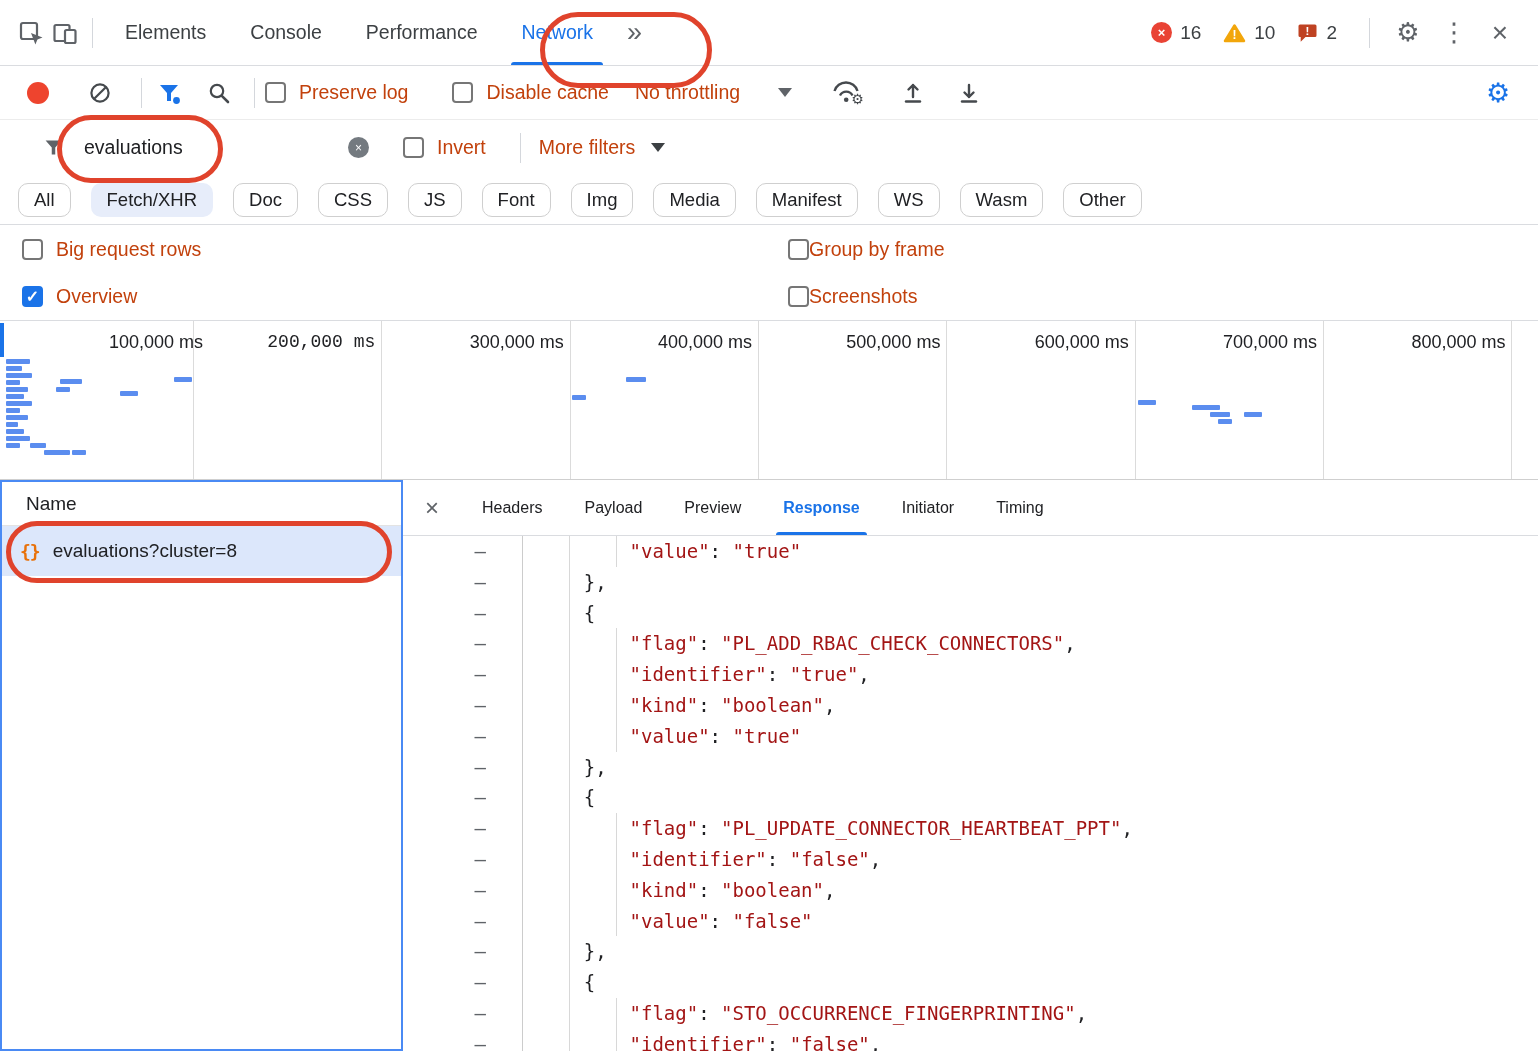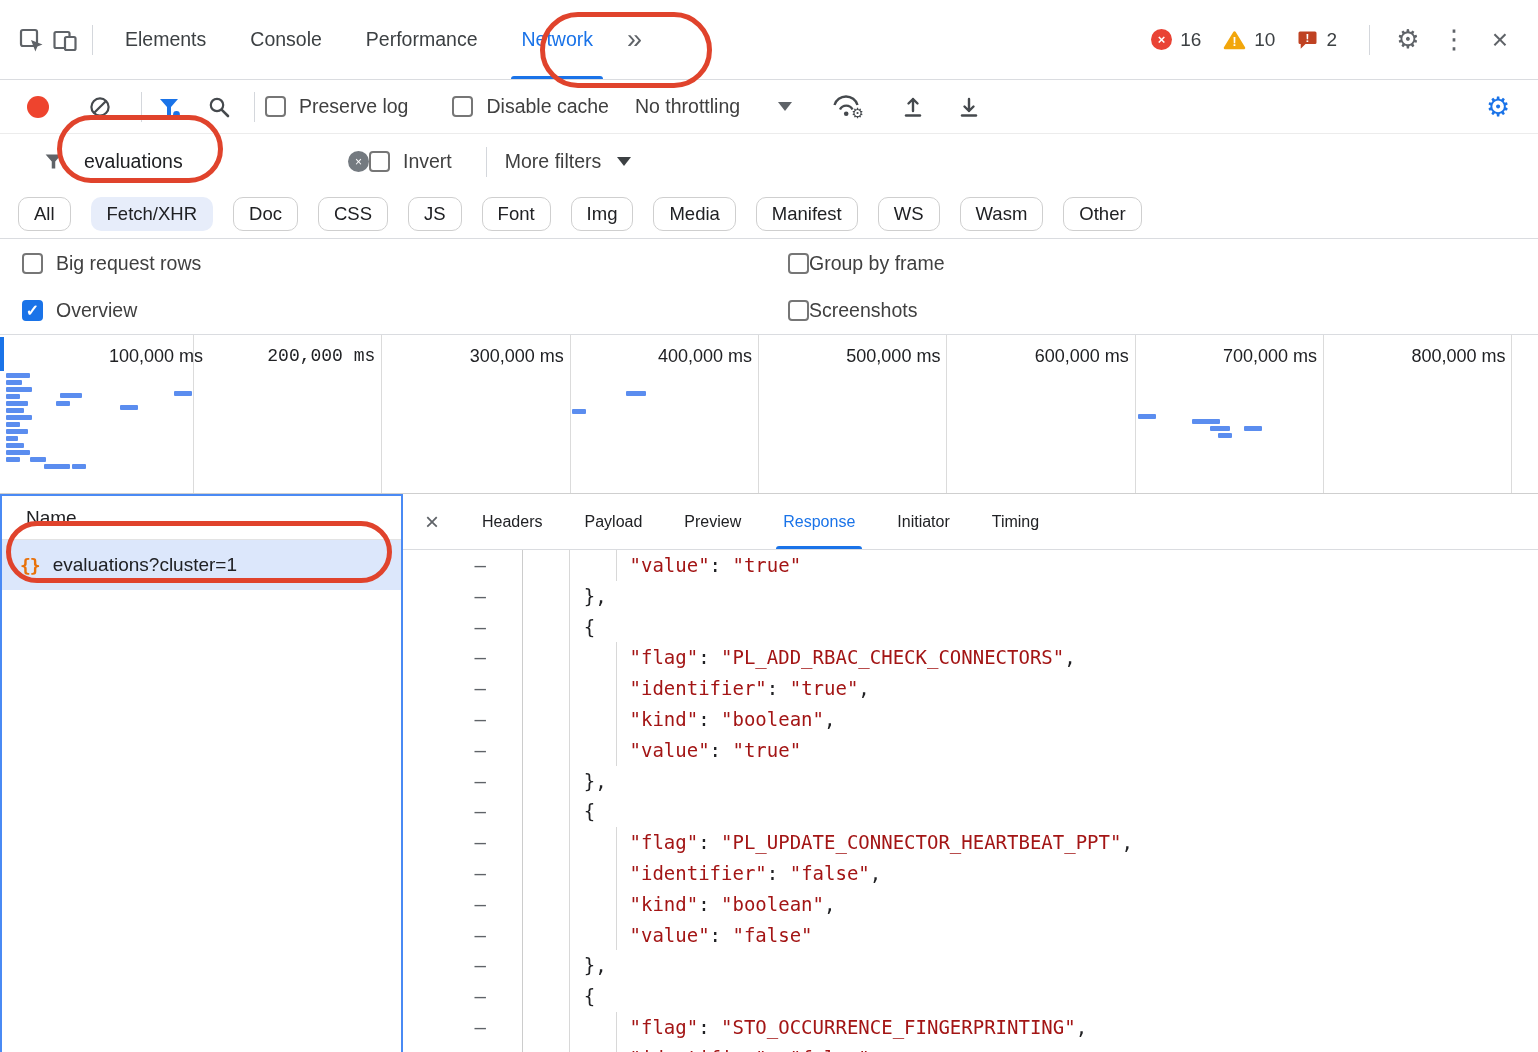--- a/index.html
+++ b/index.html
@@ -2,38 +2,38 @@
 <html style="--accent: #1a73e8; --annotation-red: #e0432c; --code-string: #a31515; --bar-blue: #5b8def; --selected-row-bg: #dce7fb; --chip-selected-bg: #e7edfa; --record-red: #ee442e; --error-red: #e94335; --warning-orange: #f2a60b; --issues-orange: #bf4222; --icon-grey: #5f6368; --json-icon-orange: #e8710a; --panel-focus-blue: #4a8af4;"><head>
 <meta charset="utf-8">
 <style>
   *{box-sizing:border-box;margin:0;padding:0}
   html,body{width:1538px;height:1052px}
   body{font-family:"Liberation Sans",sans-serif;color:#202124;background:#fff;position:relative;overflow:hidden;
     --accent:#1a73e8;--annotation-red:#e0432c;--code-string:#a31515;--bar-blue:#5b8def;
     --selected-row-bg:#dce7fb;--chip-selected-bg:#e7edfa;--record-red:#ee442e;--error-red:#e94335;
     --warning-orange:#f2a60b;--issues-orange:#bf4222;--icon-grey:#5f6368;--json-icon-orange:#e8710a;--panel-focus-blue:#4a8af4;}
 
-  .tabbar{height:80px;display:flex;align-items:center;border-bottom:1px solid #dadce0;padding:0 20px 0 14px}
+  .tabbar{height:66px;display:flex;align-items:center;border-bottom:1px solid #dadce0;padding:0 20px 0 14px}
   .icon-btn{width:34px;height:34px;display:flex;align-items:center;justify-content:center;flex:none}
   .vsep{width:1px;height:30px;background:#d4d7dc;flex:none;margin:0 10px}
   .dtab{padding:0 22px;font-size:19.5px;color:#3c4043;height:100%;display:flex;align-items:center;position:relative;white-space:nowrap}
   .dtab.sel{color:var(--accent)}
   .dtab.sel::after{content:"";position:absolute;left:12px;right:12px;bottom:0;height:3px;background:var(--accent);border-radius:3px 3px 0 0}
   .overflow-chev{font-size:27px;color:var(--icon-grey);padding:0 12px}
   .badges{margin-left:auto;display:flex;align-items:center;gap:10px}
   .badge-group{display:flex;align-items:center;gap:8px;margin-right:12px}
   .badge-count{font-size:19px;color:#3c4043}
   .err-circle{width:21px;height:21px;border-radius:50%;background:var(--error-red);color:#fff;font-size:13px;font-weight:bold;display:flex;align-items:center;justify-content:center}
   .glyph-btn{font-size:26px;color:var(--icon-grey);width:36px;height:36px;display:flex;align-items:center;justify-content:center}
   .gear-blue{color:var(--accent)!important;font-size:27px}
 
   .nettoolbar{height:54px;display:flex;align-items:center;border-bottom:1px solid #ececec;padding:0 22px 0 27px}
   .rec{width:22px;height:22px;border-radius:50%;background:var(--record-red);margin-right:34px;flex:none}
   .cb-group{display:flex;align-items:center;gap:13px;white-space:nowrap}
-  .cb-label{font-size:19.5px;color:#404040}
+  .cb-label{font-size:19.5px;color:#c2410c}
   .checkbox{width:21px;height:21px;border:2px solid #767676;border-radius:4px;background:#fff;flex:none;position:relative}
   .checkbox.checked{background:var(--accent);border-color:var(--accent)}
   .checkbox.checked::after{content:"✓";position:absolute;inset:0;color:#fff;font-size:16px;font-weight:bold;display:flex;align-items:center;justify-content:center}
   .caret{width:0;height:0;border-left:7px solid transparent;border-right:7px solid transparent;border-top:9px solid #3c4043;flex:none}
   .spacer{flex:1}
 
   .filterbar{height:55px;display:flex;align-items:center;padding:0 20px 0 36px}
   .filter-input{border:none;outline:none;font-size:19.5px;font-family:"Liberation Sans",sans-serif;color:#202124;width:264px;background:transparent}
   .clear-btn{width:21px;height:21px;border-radius:50%;background:#747a80;color:#fff;font-size:12px;display:flex;align-items:center;justify-content:center;flex:none}
 
@@ -55,21 +55,21 @@
   .left-panel{width:403px;flex:none;border:2px solid var(--panel-focus-blue);background:#fff;overflow:hidden}
   .name-header{height:44px;border-bottom:1px solid #e3e3e3;display:flex;align-items:center;padding-left:24px;font-size:19px}
   .req-row{height:50px;display:flex;align-items:center;gap:13px;padding-left:18px;font-size:19px;white-space:nowrap}
   .req-row.sel{background:var(--selected-row-bg)}
   .req-icon{color:var(--json-icon-orange);font-family:"DejaVu Sans Mono",monospace;font-weight:bold;font-size:18px;letter-spacing:-1px}
 
   .right-panel{flex:1;display:flex;flex-direction:column;overflow:hidden}
   .detail-tabs{height:56px;display:flex;align-items:center;border-bottom:1px solid #dadce0;padding-left:22px;flex:none}
   .close-x{font-size:24px;color:var(--icon-grey);margin-right:22px;line-height:1}
   .dettab{padding:0 21px;height:100%;display:flex;align-items:center;font-size:16px;color:#202124;position:relative;white-space:nowrap}
-  .dettab.sel{color:var(--accent);font-weight:normal}
+  .dettab.sel{color:var(--accent);font-weight:bold}
   .dettab.sel::after{content:"";position:absolute;left:14px;right:14px;bottom:0;height:3px;background:var(--accent);border-radius:3px 3px 0 0}
   .code-area{flex:1;position:relative;overflow:hidden;font-family:"DejaVu Sans Mono","Liberation Mono",monospace;font-size:19px}
   .gutline{position:absolute;left:119px;top:0;bottom:0;width:1px;background:#cccccc}
   .indent-guide{position:absolute;left:166px;top:0;bottom:0;width:1px;background:#d8d8d8}
   .cline{display:flex;height:30.8px;line-height:30.8px}
   .cline .gut{width:119px;flex:none;text-align:right;padding-right:36px;color:#5f6368}
   .cline .code{white-space:pre;padding-left:16px;flex:1;color:#202124}
   .cline.g2 .code{background:linear-gradient(#d8d8d8,#d8d8d8) 94px 0/1px 100% no-repeat}
   .str{color:var(--code-string)}
 
@@ -184,21 +184,21 @@
 </div>
 
 <div class="filterbar">
   <div class="icon-btn" style="margin-right:14px">
     <svg width="21" height="21" viewBox="0 0 24 24">
       <path d="M3 4 h18 l-7 8 v8 h-4 v-8 Z" fill="#5f6368"></path>
     </svg>
   </div>
   <input class="filter-input" value="evaluations" style="">
   <div class="clear-btn">×</div>
-  <div class="cb-group" style="margin-right:16px">
+  <div class="cb-group" style="margin-left:34px;margin-right:16px">
     <div class="checkbox"></div>
     <span class="cb-label">Invert</span>
   </div>
   <div class="vsep" style="margin:0 18px"></div>
   <div class="cb-group" style="gap:16px">
     <span class="cb-label">More filters</span>
     <div class="caret"></div>
   </div>
 </div>
 
@@ -284,21 +284,21 @@
     <div class="tlbar" style="left: 1218px; top: 98px; width: 14px;"></div>
     <div class="tlbar" style="left: 1244px; top: 91px; width: 18px;"></div>
   </div>
 
 <div class="split">
   <div class="left-panel">
     <div class="name-header">Name</div>
     <div>
         <div class="req-row sel">
           <span class="req-icon">{}</span>
-          <span>evaluations?cluster=1</span>
+          <span>evaluations?cluster=8</span>
         </div>
       </div>
   </div>
   <div class="right-panel">
     <div class="detail-tabs">
       <span class="close-x">×</span>
       <div style="display:flex;height:100%">
           <div class="dettab">Headers</div>
           <div class="dettab">Payload</div>
           <div class="dettab">Preview</div>

